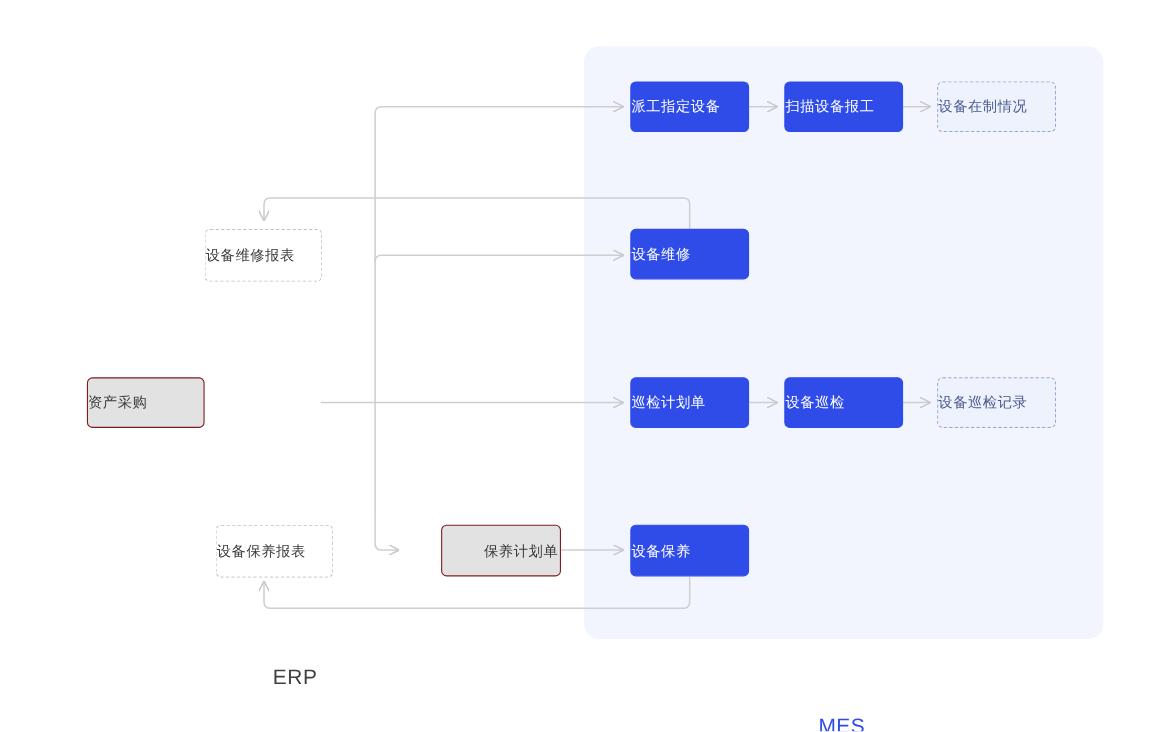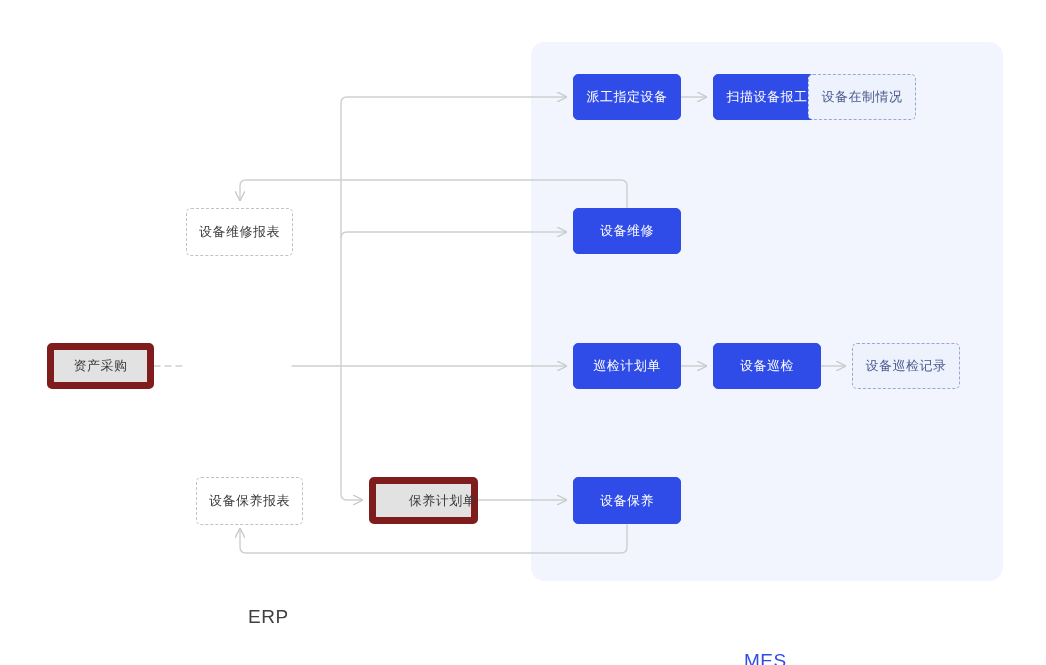--- a/index.html
+++ b/index.html
@@ -31,37 +31,38 @@
     width: 472px;
     height: 539px;
     background: #f2f5fe;
     border-radius: 14px;
   }
   .node {
     position: absolute;
     box-sizing: border-box;
     display: flex;
     align-items: center;
-    justify-content: center;
+    justify-content: flex-start;
     text-align: center;
     border-radius: 5px;
     font-size: 13px;
     letter-spacing: 0.5px;
     line-height: 1.2;
     white-space: nowrap;
   }
   .node.blue {
     background: #2f4ce8;
     color: #ffffff;
     border: 1px solid #2f4ce8;
   }
   .node.gray {
     background: #e2e2e2;
     color: #3a3a3a;
-    border: 7px solid #7f1d1d;
+    border: 1px solid #7f1d1d;
+    margin-left: 32px;
   }
   .node.dashed-light {
     background: #ffffff;
     color: #3a3a3a;
     border: 1px dashed #c2c2c2;
   }
   .node.dashed-blue {
     background: #eef2fd;
     color: #4a5a8f;
     border: 1px dashed #9aa8cf;
@@ -136,21 +137,21 @@
   </div>
 
   <div class="node blue" style="left:573px; top:74px; width:108px; height:46px;">
     <span>派工指定设备</span>
   </div>
 
   <div class="node blue" style="left:713px; top:74px; width:108px; height:46px;">
     <span>扫描设备报工</span>
   </div>
 
-  <div class="node dashed-blue" style="left:808px; top:74px; width:108px; height:46px;">
+  <div class="node dashed-blue" style="left:852px; top:74px; width:108px; height:46px;">
     <span>设备在制情况</span>
   </div>
 
   <div class="node blue" style="left:573px; top:208px; width:108px; height:46px;">
     <span>设备维修</span>
   </div>
 
   <div class="node blue" style="left:573px; top:343px; width:108px; height:46px;">
     <span>巡检计划单</span>
   </div>

